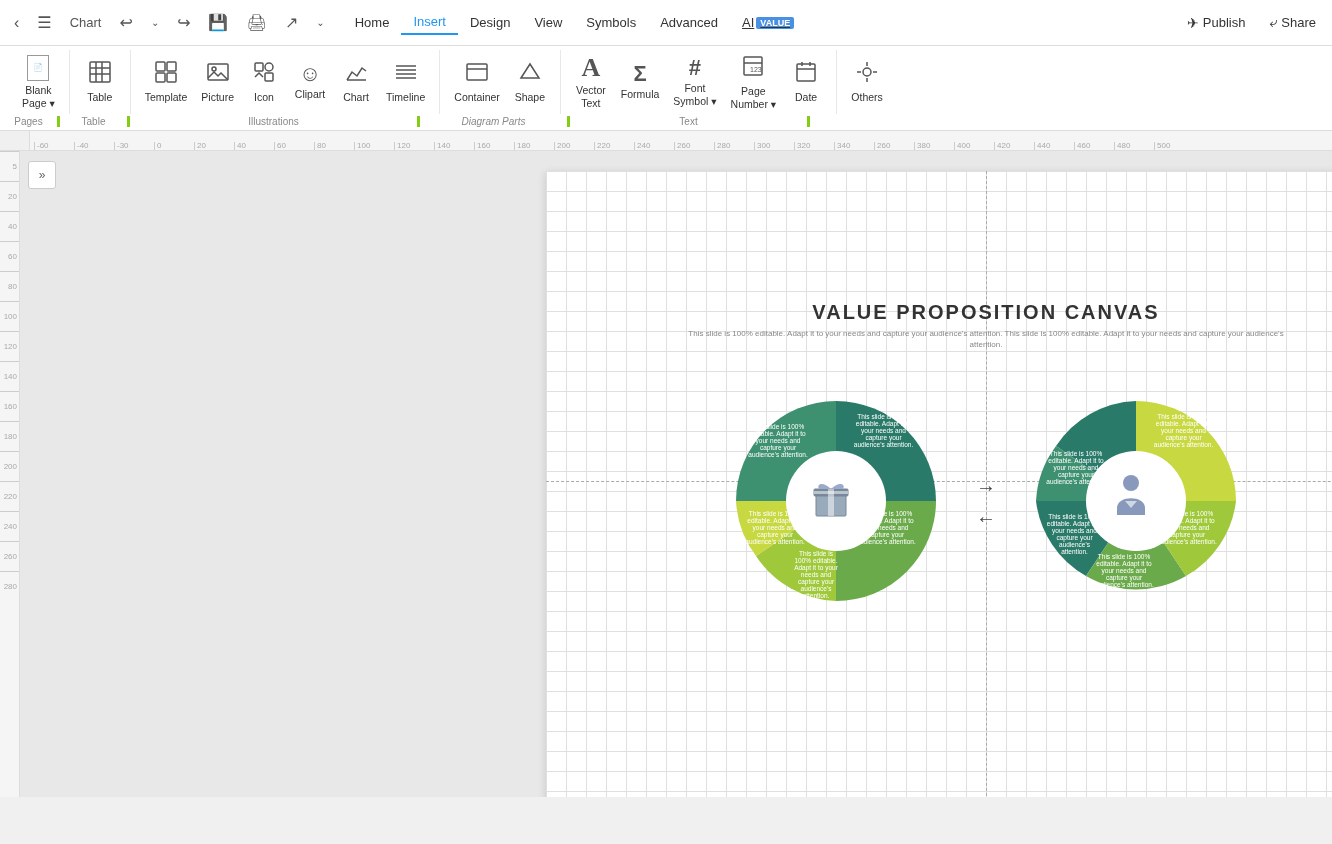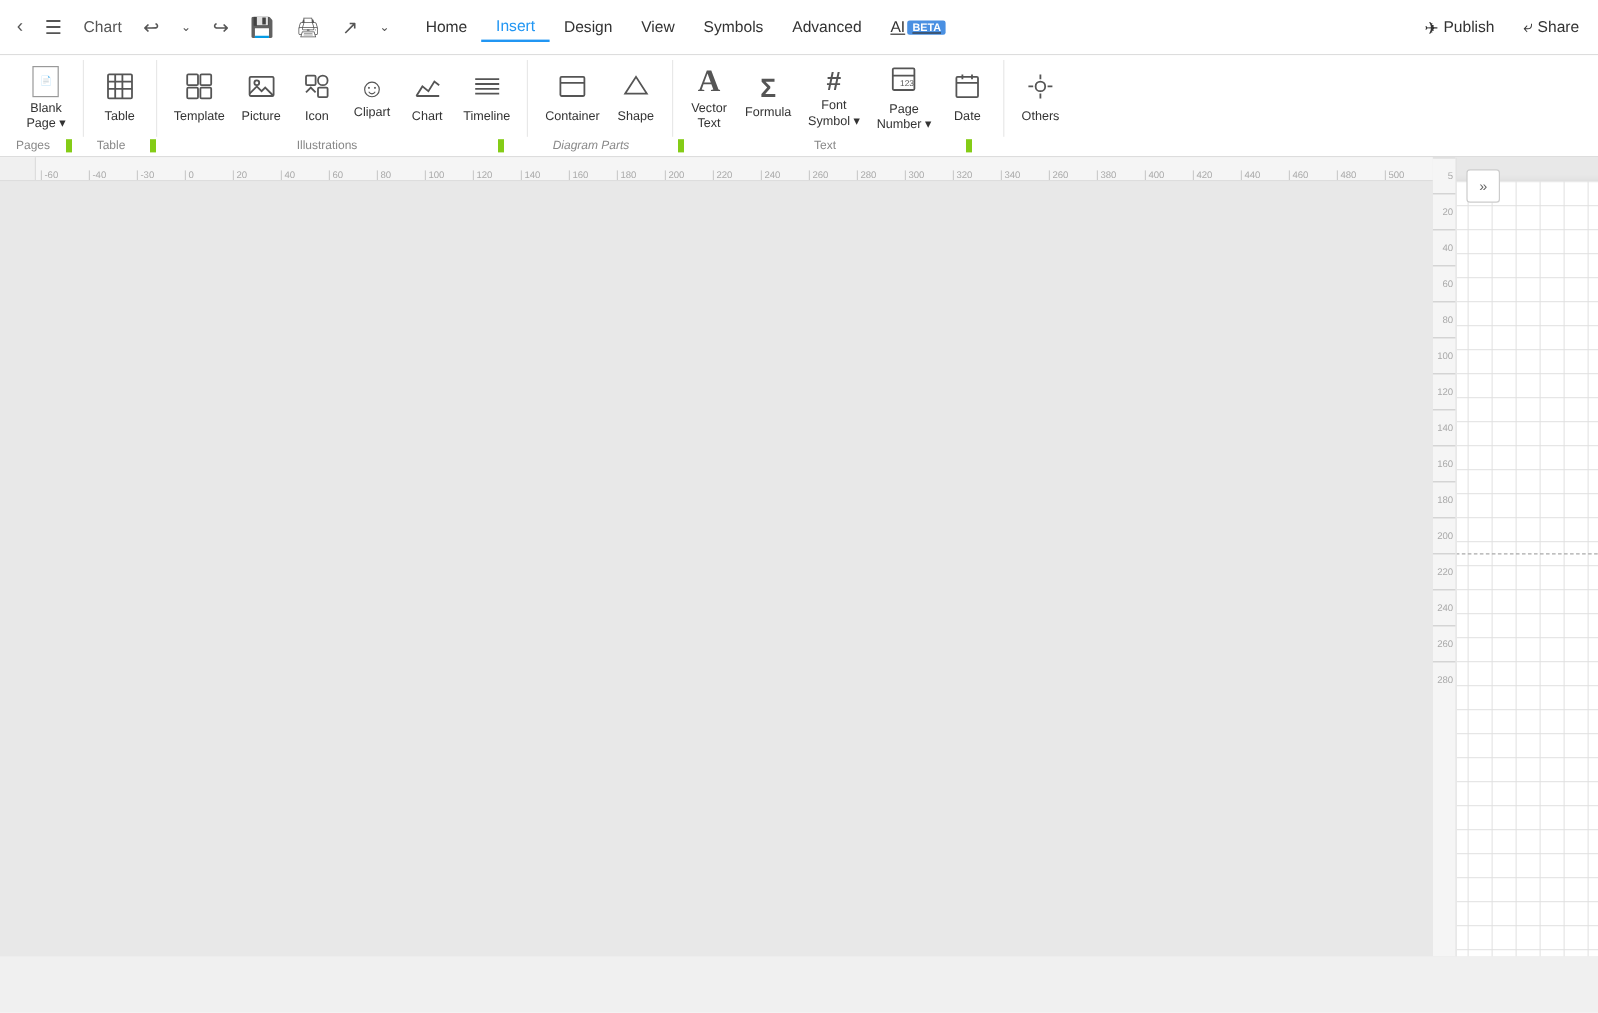--- a/index.html
+++ b/index.html
@@ -67,21 +67,21 @@
       display: flex;
       padding: 2px 0 3px;
     }
     .ribbon-label-group {
       display: flex;
       align-items: center;
       justify-content: center;
       font-size: 10px;
       color: #888;
       padding: 0 8px;
-      border-right: 5px solid #84cc16;
+      border-right: 3px solid #84cc16;
     }
     .ribbon-label-group:last-child { border-right: none; }
     .ruler-row {
       display: flex;
       background: #f5f5f5;
       height: 20px;
       border-bottom: 1px solid #ddd;
     }
     .ruler-corner {
       width: 30px;
@@ -221,21 +221,21 @@
   </div>
 
   <div class="menu-items">
     <div class="menu-item">Home</div>
     <div class="menu-item active">Insert</div>
     <div class="menu-item">Design</div>
     <div class="menu-item">View</div>
     <div class="menu-item">Symbols</div>
     <div class="menu-item">Advanced</div>
     <div class="menu-item" style="display:flex;align-items:center;gap:2px;text-decoration:underline;">
-      AI <span class="ai-badge">BETA</span>
+      AI <span class="ai-badge">VALUE</span>
     </div>
   </div>
 
   <div class="top-bar-right">
     <button class="publish-btn">
       <span style="font-size:14px;">✈</span>
       <span>Publish</span>
     </button>
     <button class="share-btn">
       <span style="font-size:14px;">⤶</span>
@@ -403,21 +403,21 @@
   <div class="ribbon-labels">
     <div class="ribbon-label-group rl-pages">Pages</div>
     <div class="ribbon-label-group rl-table">Table</div>
     <div class="ribbon-label-group rl-illustrations">Illustrations</div>
     <div class="ribbon-label-group rl-diagram">Diagram Parts</div>
     <div class="ribbon-label-group rl-text">Text</div>
     <div class="ribbon-label-group rl-empty"></div>
   </div>
 </div>
 
-<div style="display:flex; flex-direction:row; height: calc(844px - 46px - 132px); background:#e8e8e8;">
+<div style="display:flex; flex-direction:column; height: calc(844px - 46px - 132px); background:#e8e8e8;">
 
   <div class="ruler-row">
     <div class="ruler-corner"></div>
     <div class="ruler-h">
       <div class="ruler-h-inner">
         <span class="ruler-tick">-60</span>
         <span class="ruler-tick">-40</span>
         <span class="ruler-tick">-30</span>
         <span class="ruler-tick">0</span>
         <span class="ruler-tick">20</span>
@@ -476,20 +476,24 @@
       <div style="position:absolute; left:8px; top:10px; width:28px; height:28px; background:#fff; border:1px solid #ccc; border-radius:3px; display:flex; align-items:center; justify-content:center; cursor:pointer; z-index:20; font-size:12px; color:#666;">»</div>
 
       <div class="canvas-page">
         <div class="canvas-grid"></div>
 
         <div class="dashed-line-h" style="top: 310px;"></div>
         <div class="dashed-line-v" style="left: 440px;"></div>
 
         <div class="canvas-content">
 
+          <div class="slide-title">
+            <h1>VALUE PROPOSITION CANVAS</h1>
+            <p class="slide-subtitle">This slide is 100% editable. Adapt it to your needs and capture your audience's attention. This slide is 100% editable. Adapt it to your needs and capture your audience's attention.</p>
+          </div>
 
           <div style="position:absolute; top: 220px; left: 50%; transform: translateX(-50%); display: flex; align-items: center; gap: 0;">
 
             <div style="position:relative; width:220px; height:220px;">
               <svg width="220" height="220" viewBox="0 0 220 220">
 
                 <path d="M110,110 L110,10 A100,100 0 0,1 210,110 Z" fill="#2a7a6a"></path>
 
                 <path d="M110,110 L210,110 A100,100 0 0,1 110,210 Z" fill="#6aaa4a"></path>
 

